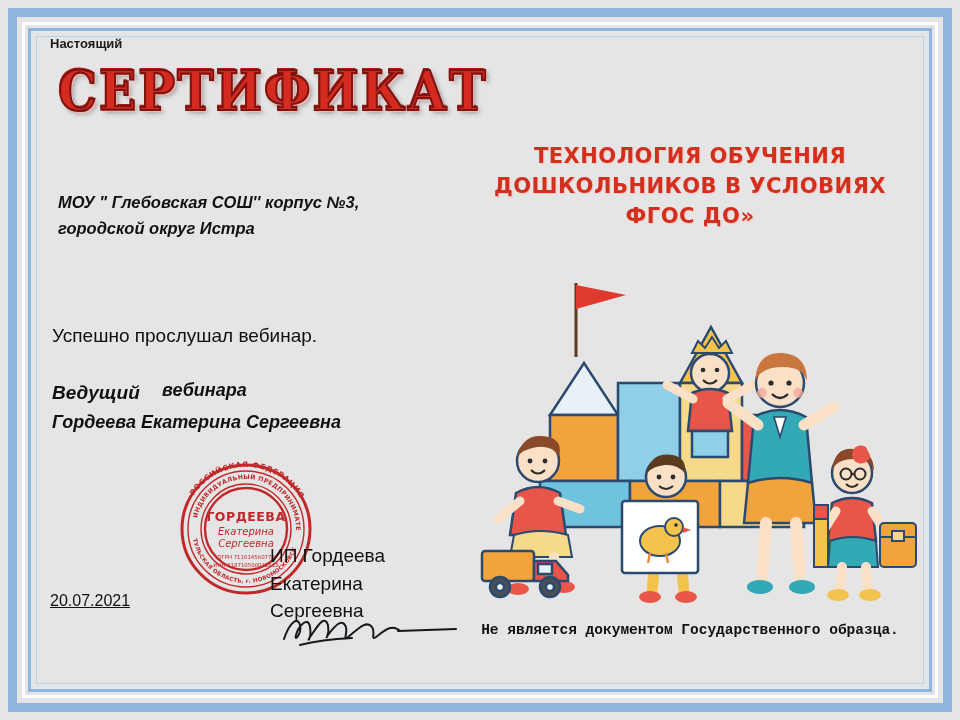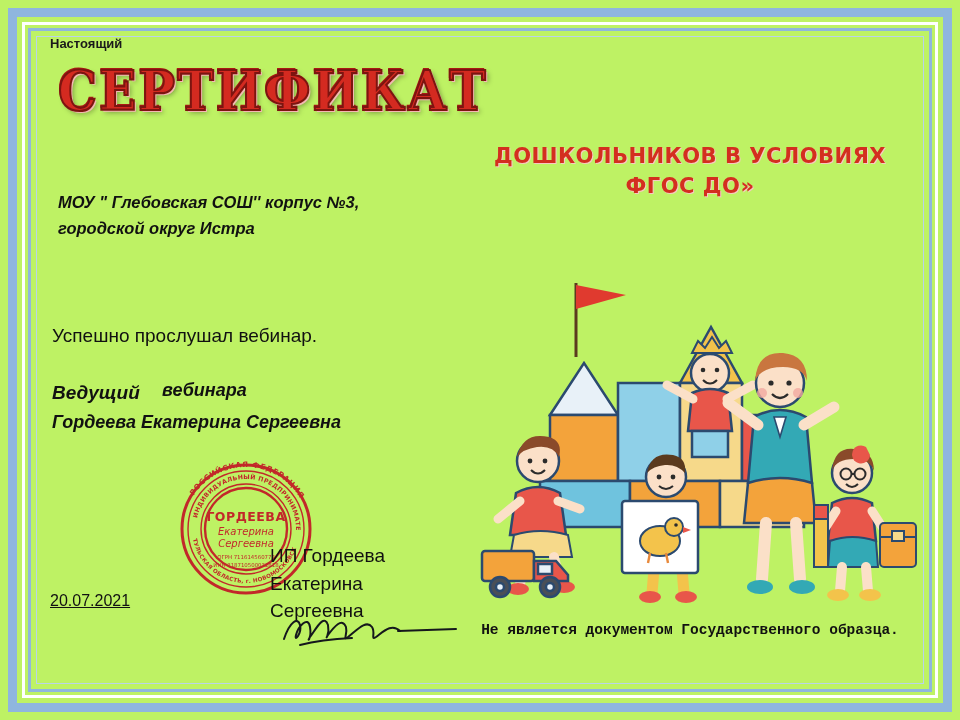--- a/index.html
+++ b/index.html
@@ -12,21 +12,21 @@
     background: #ffffff;
     font-family: "Liberation Sans", sans-serif;
     overflow: hidden;
   }
 
   .certificate {
     position: relative;
     width: 960px;
     height: 720px;
     box-sizing: border-box;
-    background: #bef264;
+    background: #e5e5e5;
   }
 
   
   .frame-outer {
     position: absolute;
     left: 8px;
     top: 8px;
     right: 8px;
     bottom: 8px;
     border: 9px solid #8fb6de;
@@ -321,20 +321,21 @@
           </g>
         </svg>
       </div>
 
       <div class="date">20.07.2021</div>
     </div>
 
     <div class="right-col">
 
       <div class="webinar-title">
+        <div>ТЕХНОЛОГИЯ ОБУЧЕНИЯ</div>
         <div>ДОШКОЛЬНИКОВ В УСЛОВИЯХ</div>
         <div>ФГОС ДО»</div>
       </div>
 
       <div class="illustration">
         <svg width="440" height="345" viewBox="0 0 440 345" xmlns="http://www.w3.org/2000/svg">
 
           <g>
             <line x1="96" y1="18" x2="96" y2="92" stroke="#5b3a1e" stroke-width="3"></line>
             <path d="M96,20 L146,30 L96,44 Z" fill="#e03a2f"></path>

